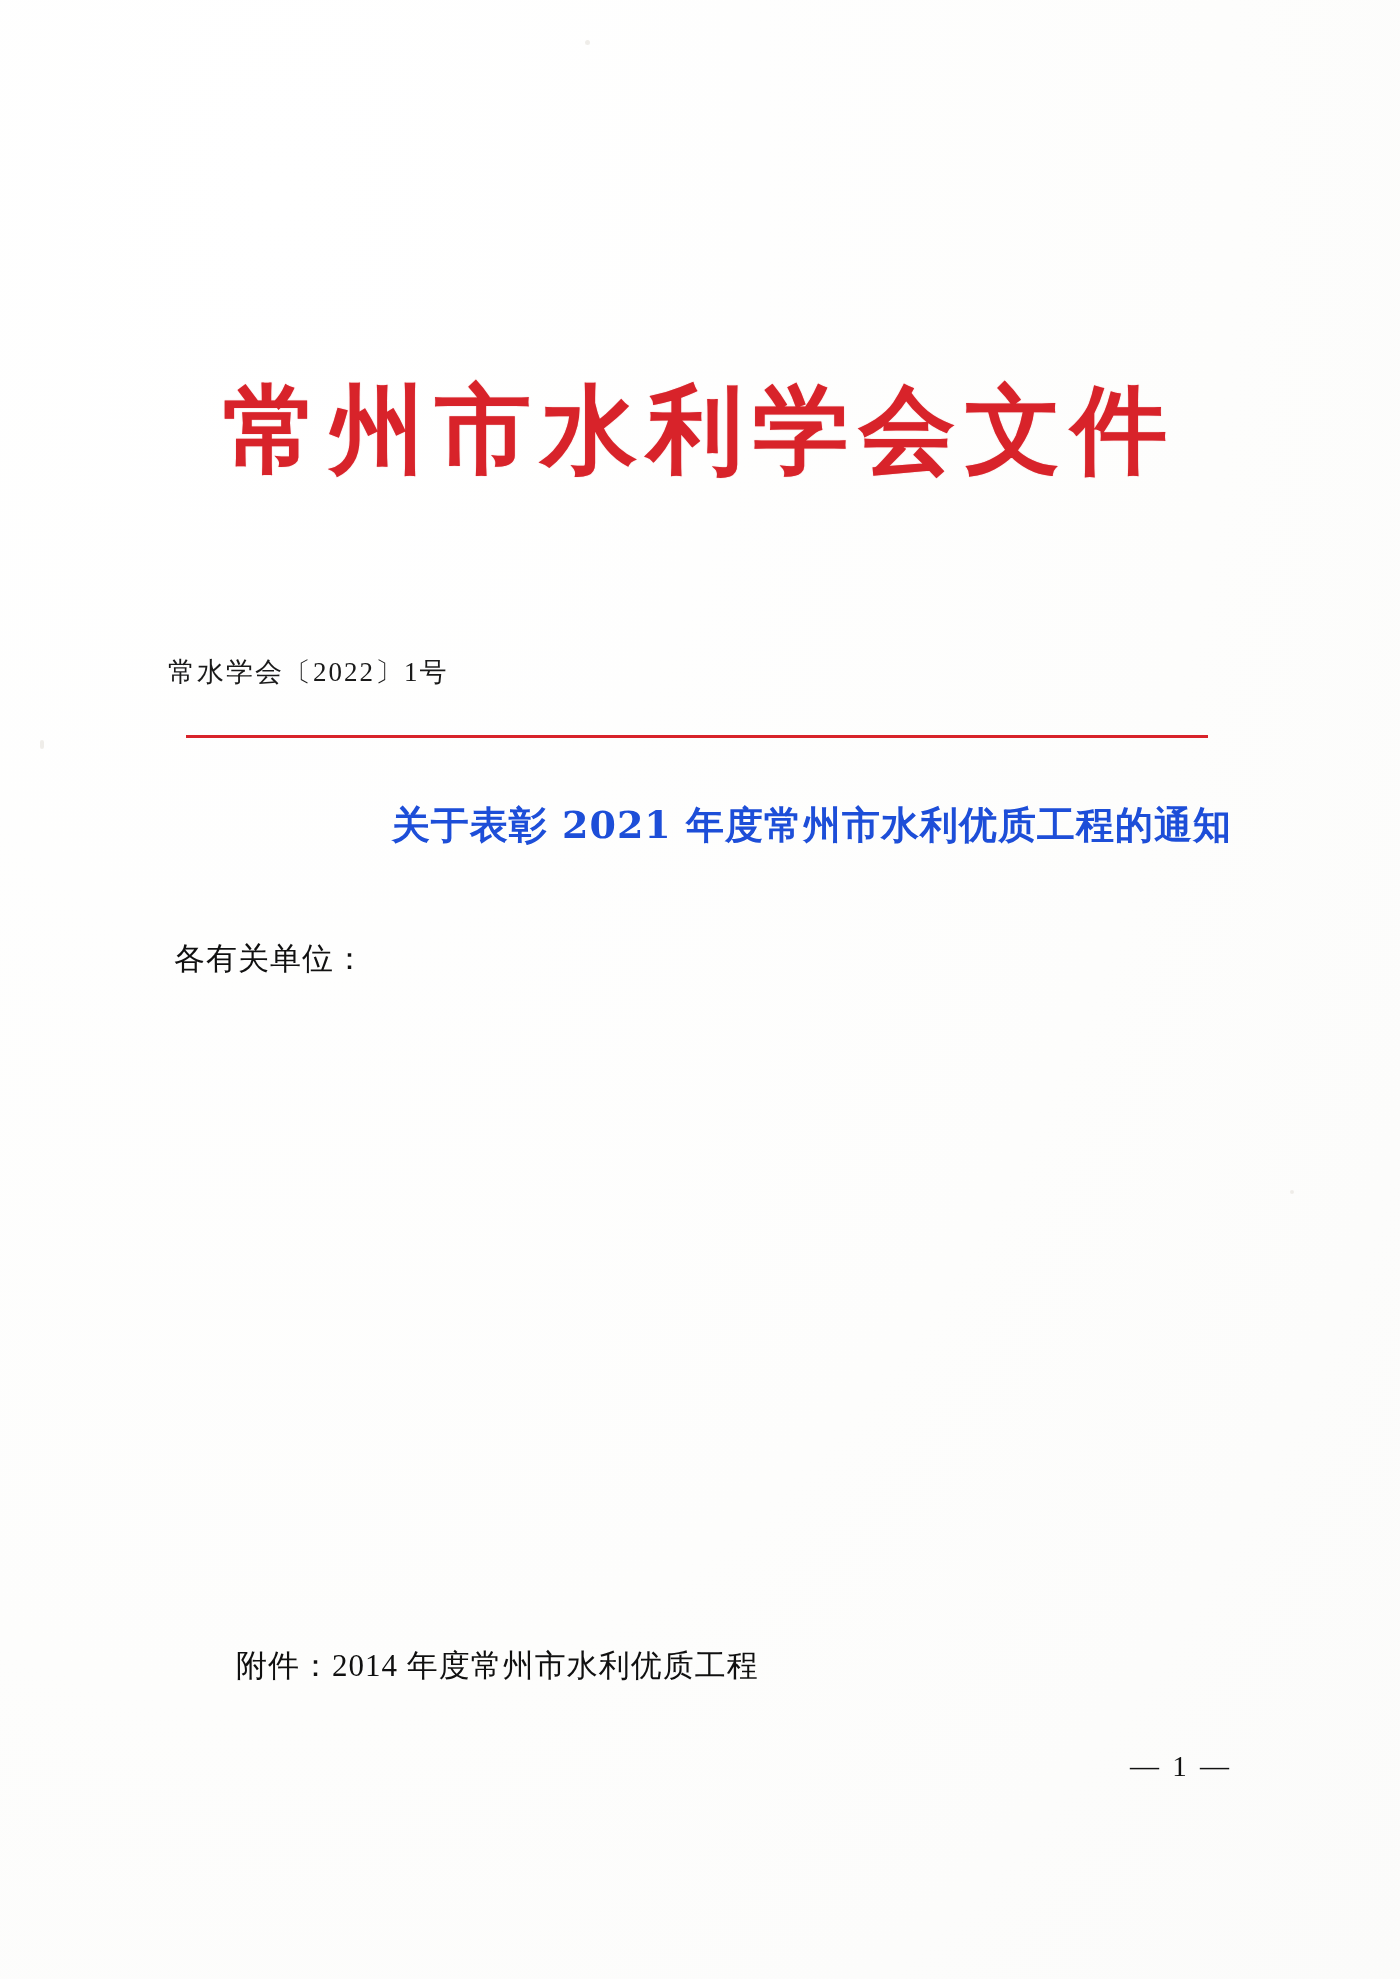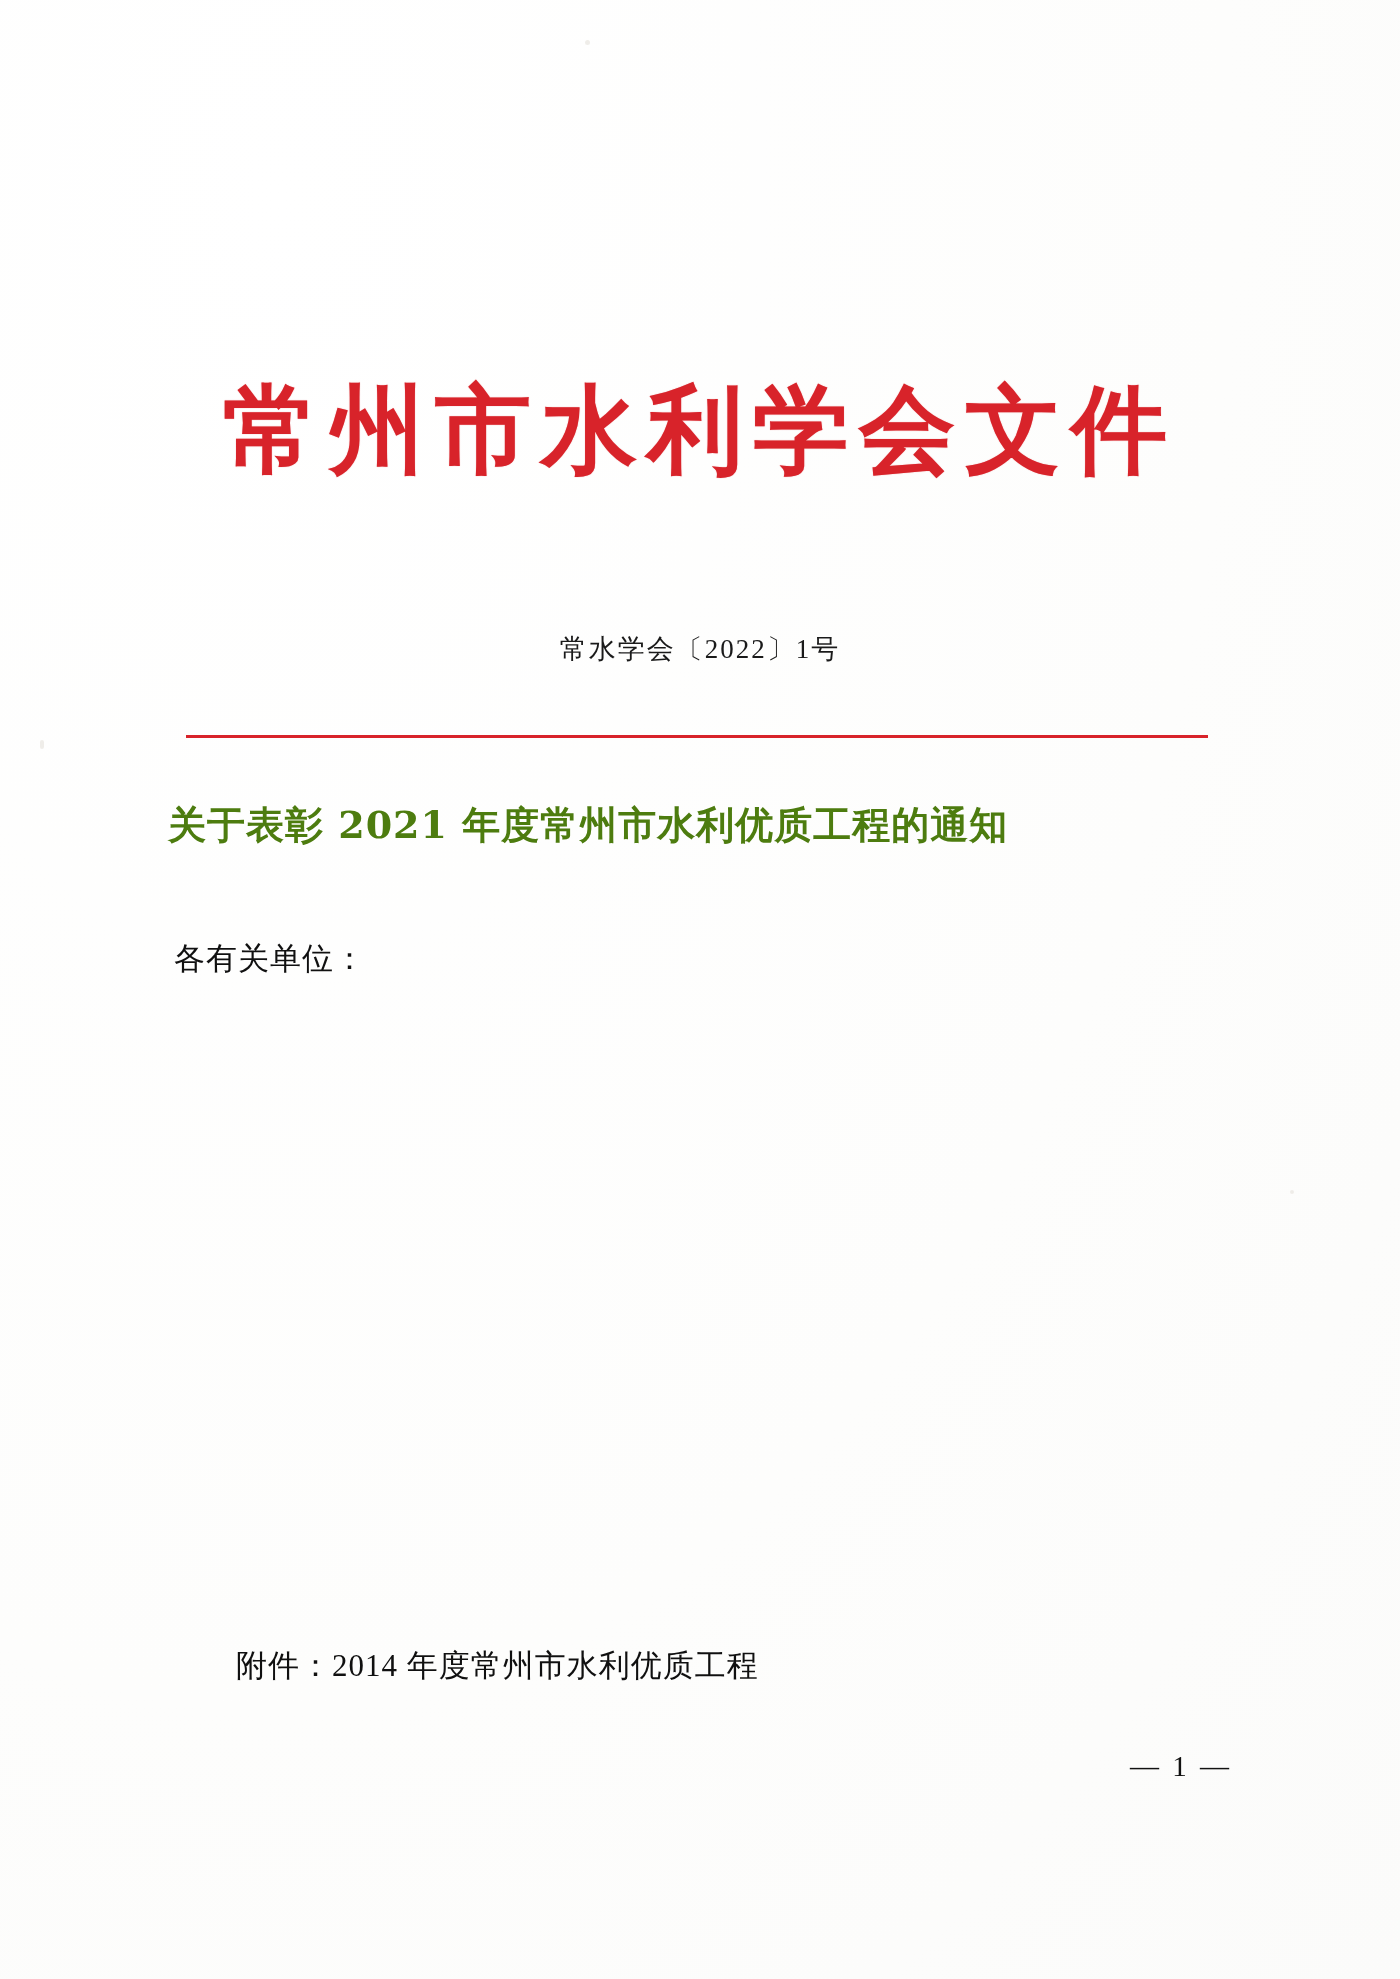--- a/index.html
+++ b/index.html
@@ -52,23 +52,22 @@
     letter-spacing: 10px;
     line-height: 1.05;
     white-space: nowrap;
     text-shadow: 0 0 1px rgba(216,35,42,0.5);
   }
 
   
   .doc-number {
     position: absolute;
     left: 0;
-    top: 631px;
+    top: 654px;
     width: 1064px;
-    text-align: center;
     font-size: 27px;
     letter-spacing: 2px;
     color: #1a1a1a;
     font-family: "Liberation Serif", serif;
   }
 
   
   .red-rule {
     position: absolute;
     left: 18px;
@@ -77,25 +76,25 @@
     height: 3px;
     background: #d8232a;
   }
 
   
   .doc-title {
     position: absolute;
     left: 0;
     top: 800px;
     width: 1064px;
-    text-align: left;
+    text-align: right;
     font-size: 38px;
     font-weight: bold;
     letter-spacing: 1px;
-    color: #4d7c0f;
+    color: #1d4ed8;
     font-family: "DejaVu Serif", "Liberation Serif", serif;
   }
 
   
   .content {
     position: absolute;
     left: 6px;
     top: 930px;
     width: 1054px;
   }

